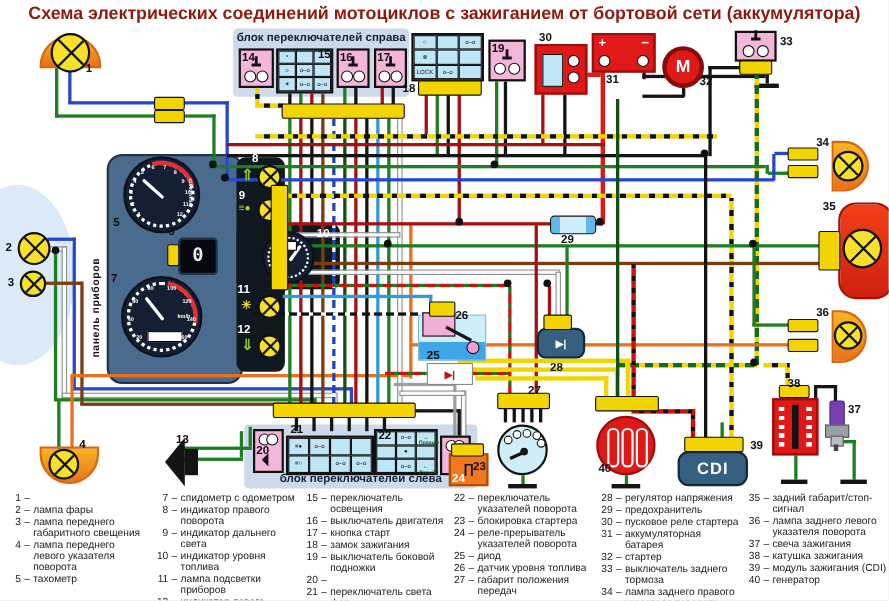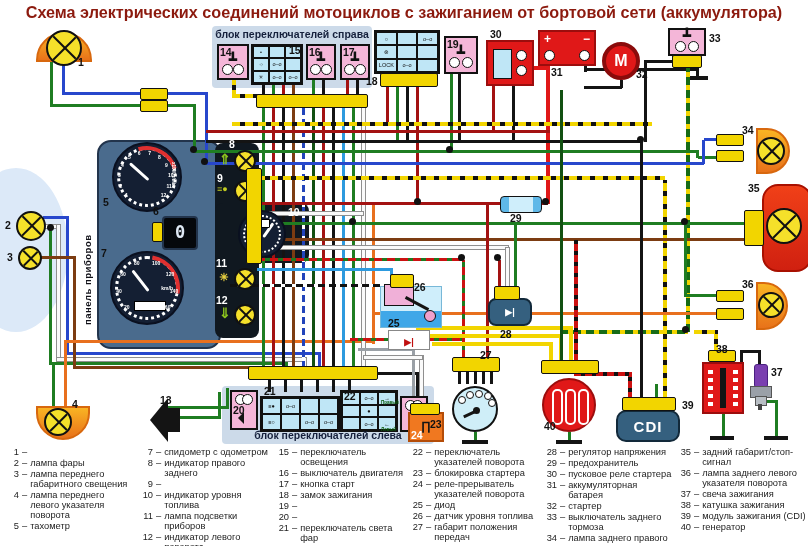--- a/index.html
+++ b/index.html
@@ -601,25 +601,26 @@
     </div>
   <div class="leg-col" style="left:138px;top:447px;">
       <div class="leg-item">
         <span class="leg-num">7</span>
         <span class="leg-dash">–</span>
         <span class="leg-text">спидометр с одометром</span>
       </div>
       <div class="leg-item">
         <span class="leg-num">8</span>
         <span class="leg-dash">–</span>
-        <span class="leg-text">индикатор правого заднего</span>
+        <span class="leg-text">индикатор правого поворота</span>
       </div>
       <div class="leg-item">
         <span class="leg-num">9</span>
         <span class="leg-dash">–</span>
+        <span class="leg-text">индикатор дальнего света</span>
       </div>
       <div class="leg-item">
         <span class="leg-num">10</span>
         <span class="leg-dash">–</span>
         <span class="leg-text">индикатор уровня топлива</span>
       </div>
       <div class="leg-item">
         <span class="leg-num">11</span>
         <span class="leg-dash">–</span>
         <span class="leg-text">лампа подсветки приборов</span>
@@ -647,20 +648,21 @@
         <span class="leg-text">кнопка старт</span>
       </div>
       <div class="leg-item">
         <span class="leg-num">18</span>
         <span class="leg-dash">–</span>
         <span class="leg-text">замок зажигания</span>
       </div>
       <div class="leg-item">
         <span class="leg-num">19</span>
         <span class="leg-dash">–</span>
+        <span class="leg-text">выключатель боковой подножки</span>
       </div>
       <div class="leg-item">
         <span class="leg-num">20</span>
         <span class="leg-dash">–</span>
       </div>
       <div class="leg-item">
         <span class="leg-num">21</span>
         <span class="leg-dash">–</span>
         <span class="leg-text">переключатель света фар</span>
       </div>

